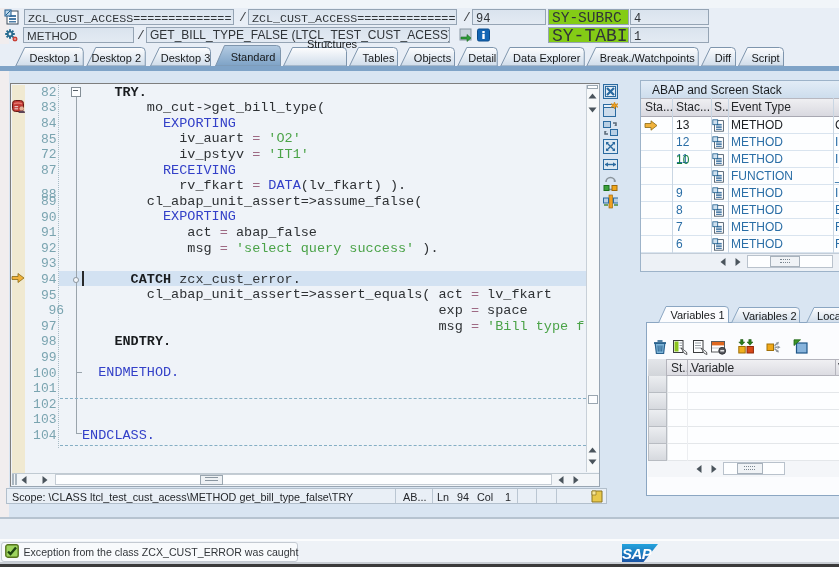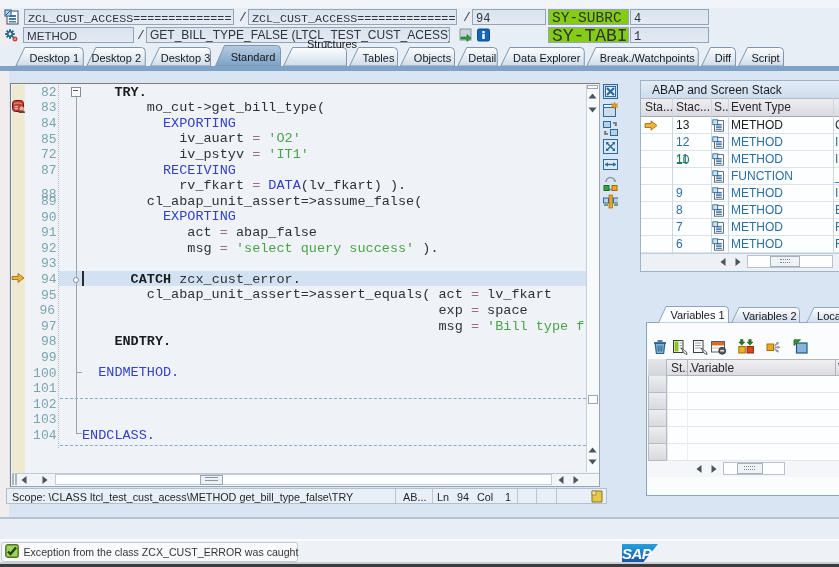--- a/index.html
+++ b/index.html
@@ -169,21 +169,21 @@
     <div class="num" style="left:6.5px;top:147.20000000000002px;">72</div>
     <div class="num" style="left:6.5px;top:162.8px;">87</div>
     <div class="num" style="left:6.5px;top:187px;">88</div>
     <div class="num" style="left:6.5px;top:194px;">89</div>
     <div class="num" style="left:6.5px;top:209.60000000000002px;">90</div>
     <div class="num" style="left:6.5px;top:225.20000000000002px;">91</div>
     <div class="num" style="left:6.5px;top:240.8px;">92</div>
     <div class="num" style="left:6.5px;top:256.4px;">93</div>
     <div class="num" style="left:6.5px;top:272px;">94</div>
     <div class="num" style="left:6.5px;top:287.59999999999997px;">95</div>
-    <div class="num" style="left:5px;top:303.2px;">96</div>
+    <div class="num" style="left:14px;top:303.2px;">96</div>
     <div class="num" style="left:6.5px;top:318.8px;">97</div>
     <div class="num" style="left:6.5px;top:334.40000000000003px;">98</div>
     <div class="num" style="left:6.5px;top:350px;">99</div>
     <div class="num" style="left:6.5px;top:365.6px;">100</div>
     <div class="num" style="left:6.5px;top:381.2px;">101</div>
     <div class="num" style="left:6.5px;top:396.8px;">102</div>
     <div class="num" style="left:6.5px;top:412.4px;">103</div>
     <div class="num" style="left:6.5px;top:428px;">104</div>
   </div>
 

